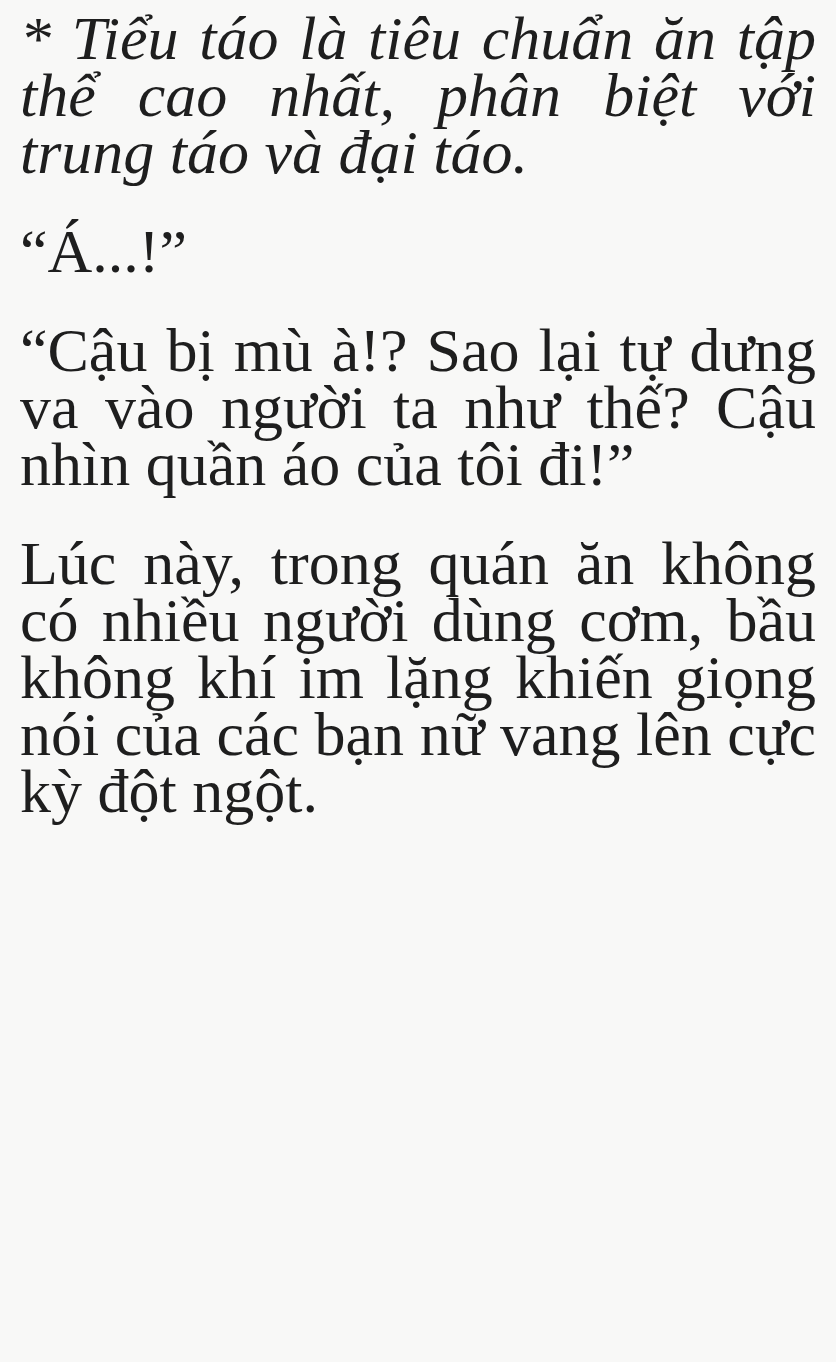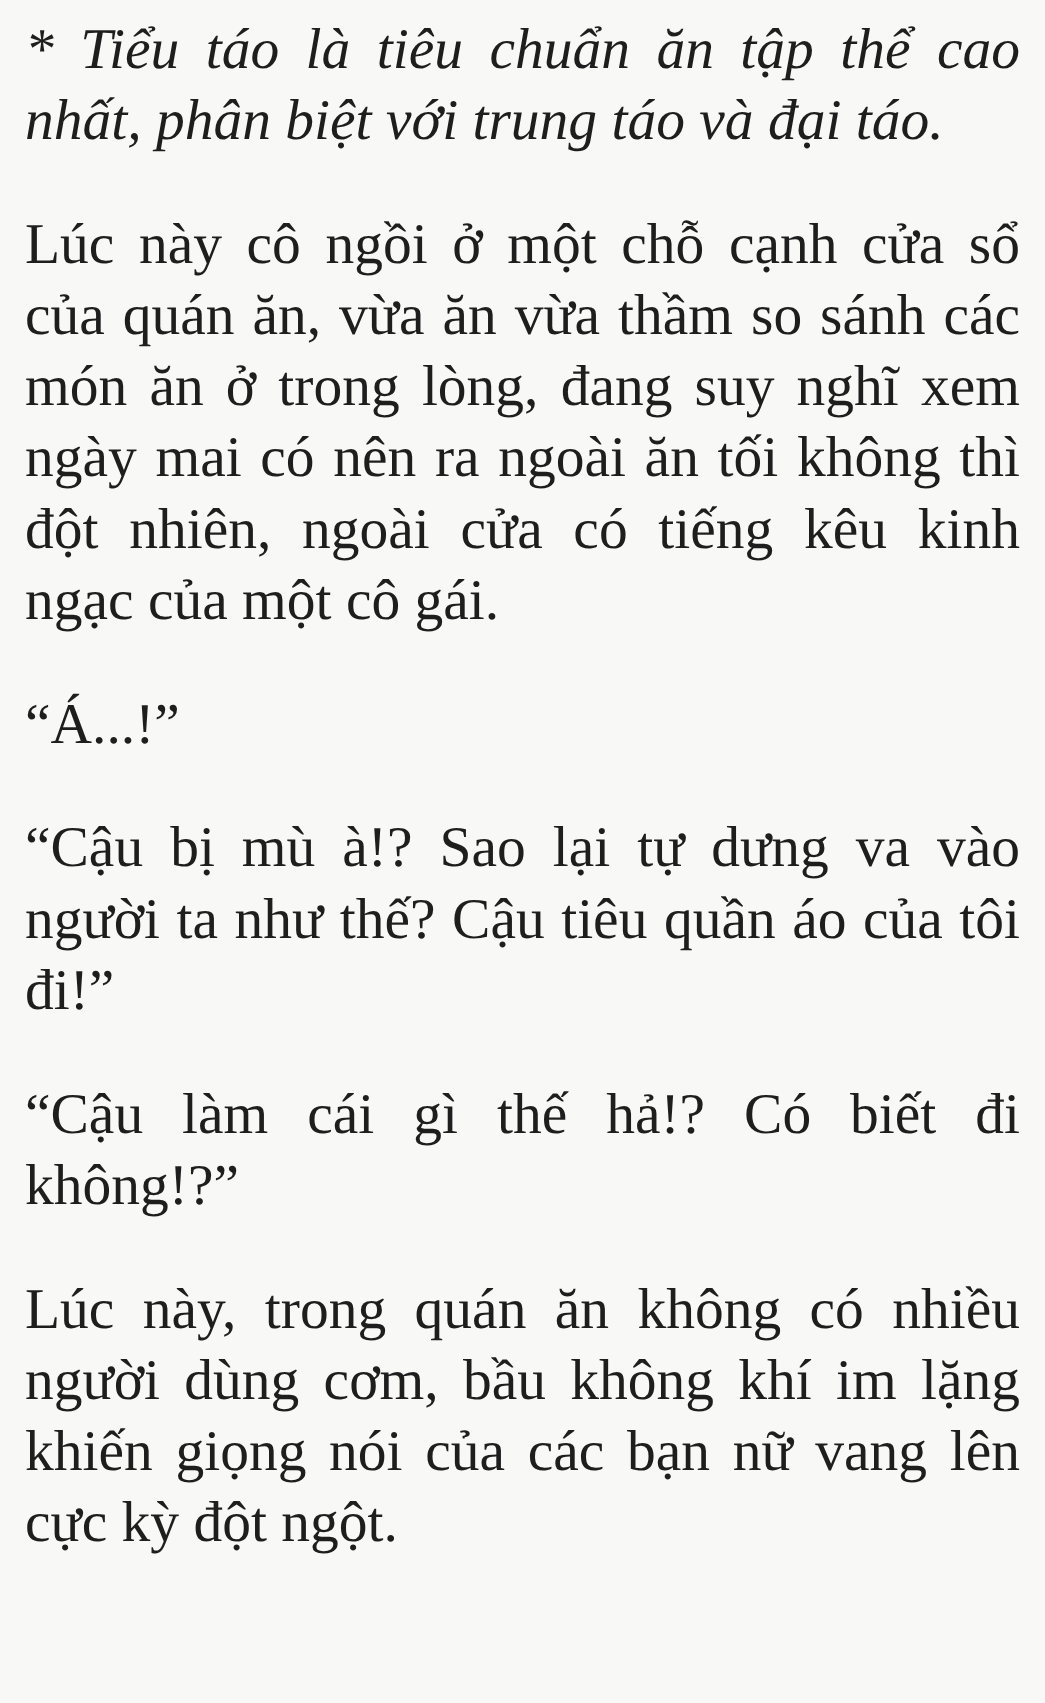--- a/index.html
+++ b/index.html
@@ -14,41 +14,39 @@
     font-family: "Liberation Serif", "DejaVu Serif", serif;
   }
   .reader-page {
     box-sizing: border-box;
     width: 836px;
     height: 1362px;
     padding: 10px 20px 20px 20px;
   }
   .para {
     margin: 0 0 42px 0;
-    font-size: 46px;
+    font-size: 62px;
     line-height: 57px;
     text-align: justify;
     letter-spacing: 0;
   }
   .para:last-child {
     margin-bottom: 0;
   }
   .para-italic {
     font-style: italic;
   }
 </style>
 </head>
 <body style="background: rgb(248, 248, 247); color: rgb(30, 30, 30);">
 
 <div class="reader-page">
   <p class="para para-italic">* Tiểu táo là tiêu chuẩn ăn tập thể cao nhất, phân biệt với trung táo và đại táo.</p>
 
-  <p class="para">Lúc này cô ngồi ở một chỗ cạnh cửa sổ của quán ăn, vừa ăn vừa thầm so sánh các món ăn ở trong lòng, đang suy nghĩ xem ngày mai có nên ra ngoài ăn tối không thì đột nhiên, ngoài cửa có tiếng kêu kinh ngạc của một cô gái.</p>
 
   <p class="para">“Á...!”</p>
 
-  <p class="para">“Cậu bị mù à!? Sao lại tự dưng va vào người ta như thế? Cậu tiêu quần áo của tôi đi!”</p>
+  <p class="para">“Cậu bị mù à!? Sao lại tự dưng va vào người ta như thế? Cậu nhìn quần áo của tôi đi!”</p>
 
 
-  <p class="para">“Cậu làm cái gì thế hả!? Có biết đi không!?”</p>
 
   <p class="para">Lúc này, trong quán ăn không có nhiều người dùng cơm, bầu không khí im lặng khiến giọng nói của các bạn nữ vang lên cực kỳ đột ngột.</p>
 </div>
 
 </body></html>

